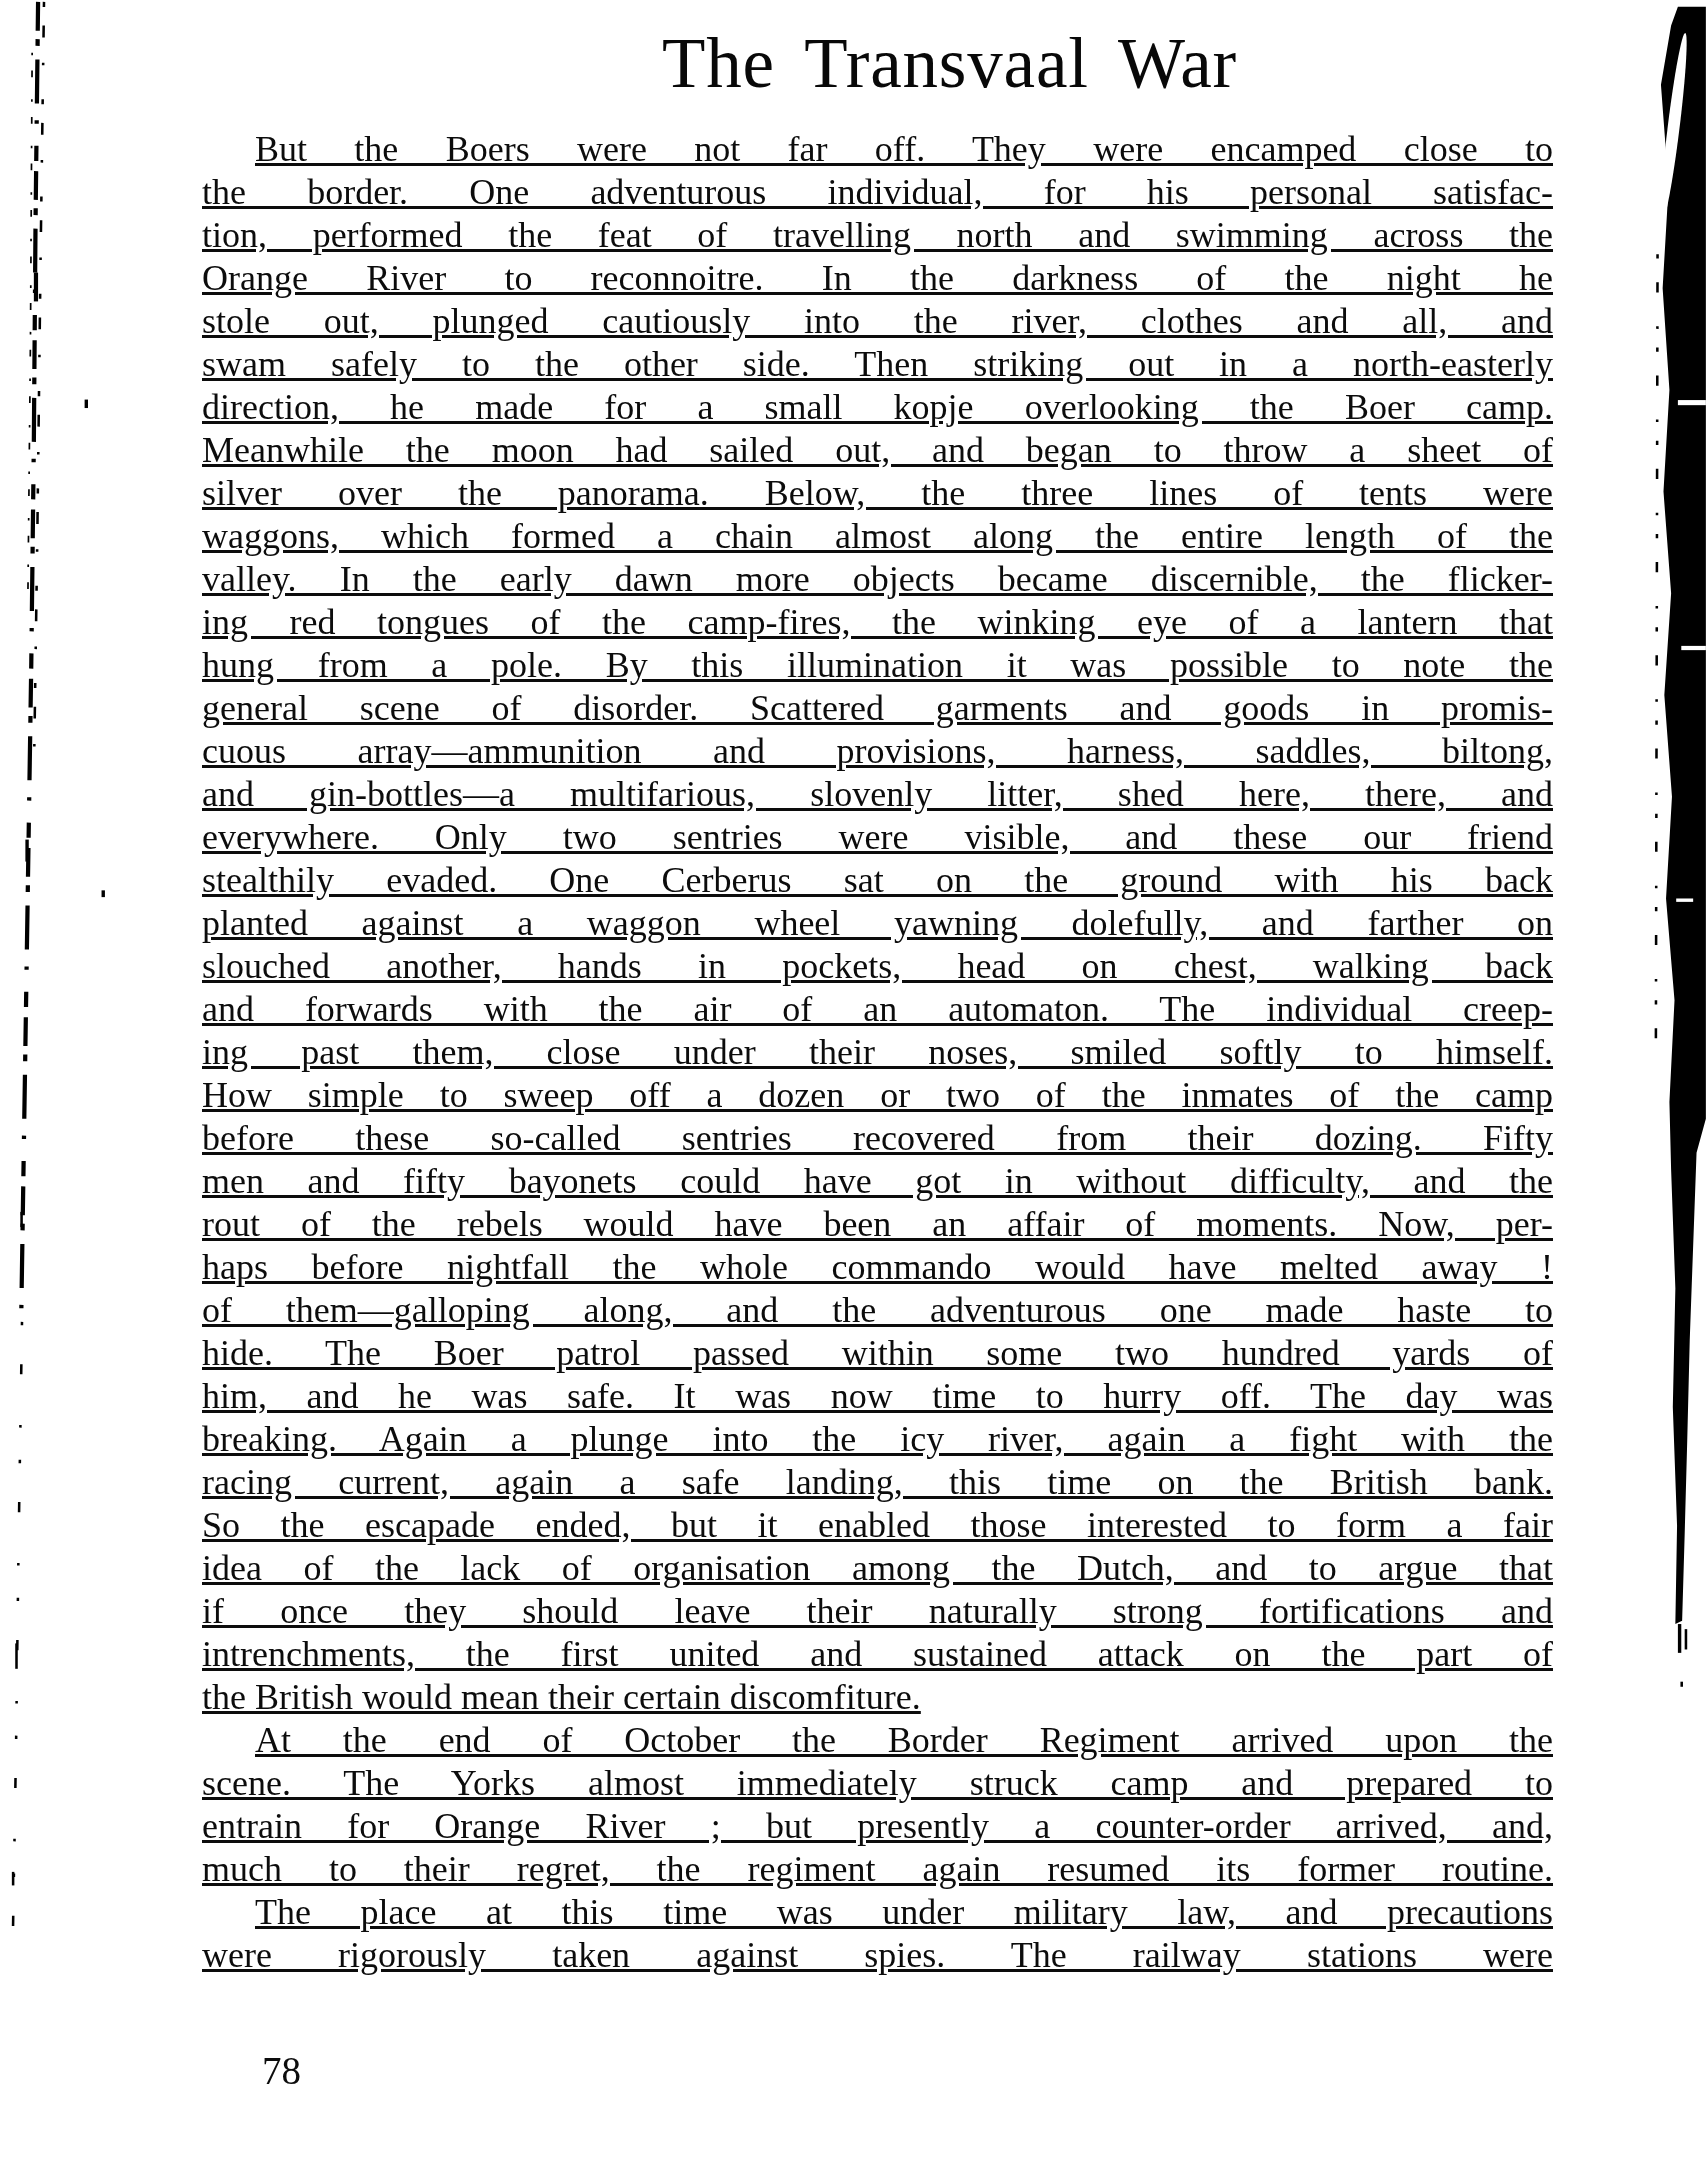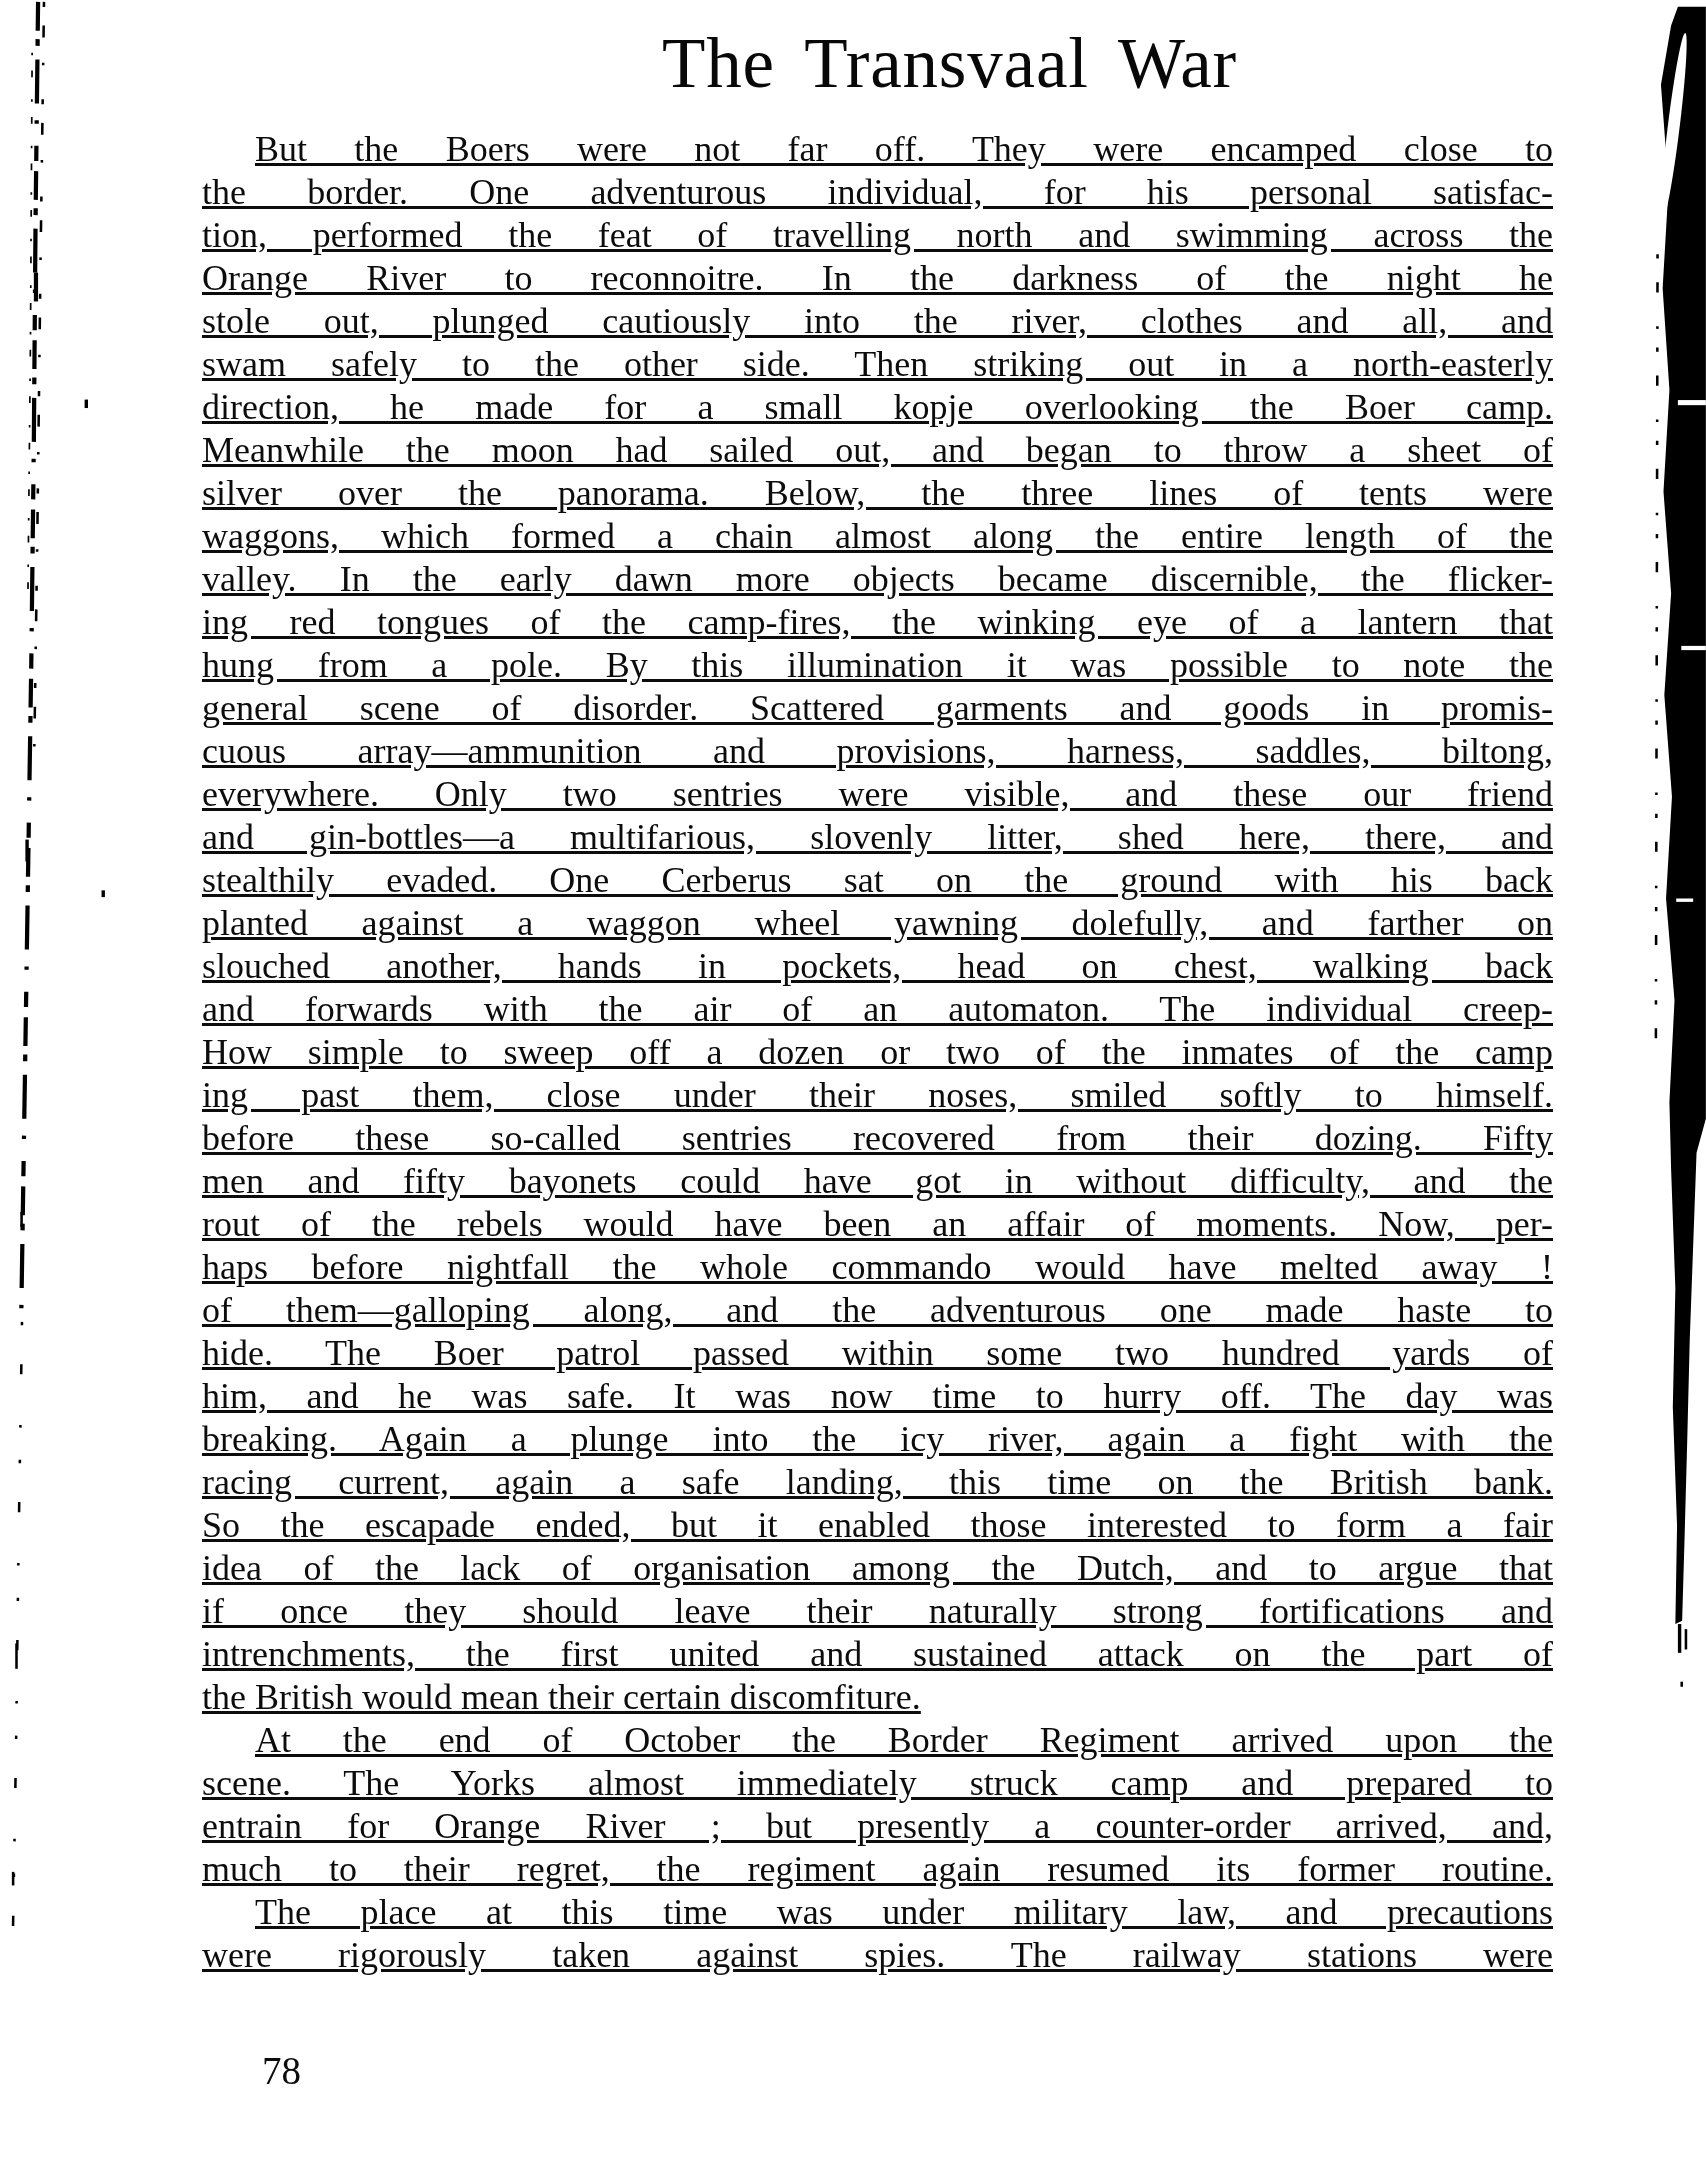--- a/index.html
+++ b/index.html
@@ -97,28 +97,28 @@
       <div class="line">swam safely to the other side.  Then striking out in a north-easterly</div>
       <div class="line">direction, he made for a small kopje overlooking the Boer camp.</div>
       <div class="line">Meanwhile the moon had sailed out, and began to throw a sheet of</div>
       <div class="line">silver over the panorama.  Below, the three lines of tents were</div>
       <div class="line">waggons, which formed a chain almost along the entire length of the</div>
       <div class="line">valley.  In the early dawn more objects became discernible, the flicker-</div>
       <div class="line">ing red tongues of the camp-fires, the winking eye of a lantern that</div>
       <div class="line">hung from a pole.  By this illumination it was possible to note the</div>
       <div class="line">general scene of disorder.  Scattered garments and goods in promis-</div>
       <div class="line">cuous array—ammunition and provisions, harness, saddles, biltong,</div>
+      <div class="line">and gin-bottles—a multifarious, slovenly litter, shed here, there, and</div>
       <div class="line">everywhere.  Only two sentries were visible, and these our friend</div>
-      <div class="line">and gin-bottles—a multifarious, slovenly litter, shed here, there, and</div>
       <div class="line">stealthily evaded.  One Cerberus sat on the ground with his back</div>
       <div class="line">planted against a waggon wheel yawning dolefully, and farther on</div>
       <div class="line">slouched another, hands in pockets, head on chest, walking back</div>
       <div class="line">and forwards with the air of an automaton.  The individual creep-</div>
+      <div class="line">ing past them, close under their noses, smiled softly to himself.</div>
       <div class="line">How simple to sweep off a dozen or two of the inmates of the camp</div>
-      <div class="line">ing past them, close under their noses, smiled softly to himself.</div>
       <div class="line">before these so-called sentries recovered from their dozing.  Fifty</div>
       <div class="line">men and fifty bayonets could have got in without difficulty, and the</div>
       <div class="line">rout of the rebels would have been an affair of moments.  Now, per-</div>
       <div class="line">haps before nightfall the whole commando would have melted away !</div>
       <div class="line">of them—galloping along, and the adventurous one made haste to</div>
       <div class="line">hide.  The Boer patrol passed within some two hundred yards of</div>
       <div class="line">him, and he was safe.  It was now time to hurry off.  The day was</div>
       <div class="line">breaking.  Again a plunge into the icy river, again a fight with the</div>
       <div class="line">racing current, again a safe landing, this time on the British bank.</div>
       <div class="line">So the escapade ended, but it enabled those interested to form a fair</div>

